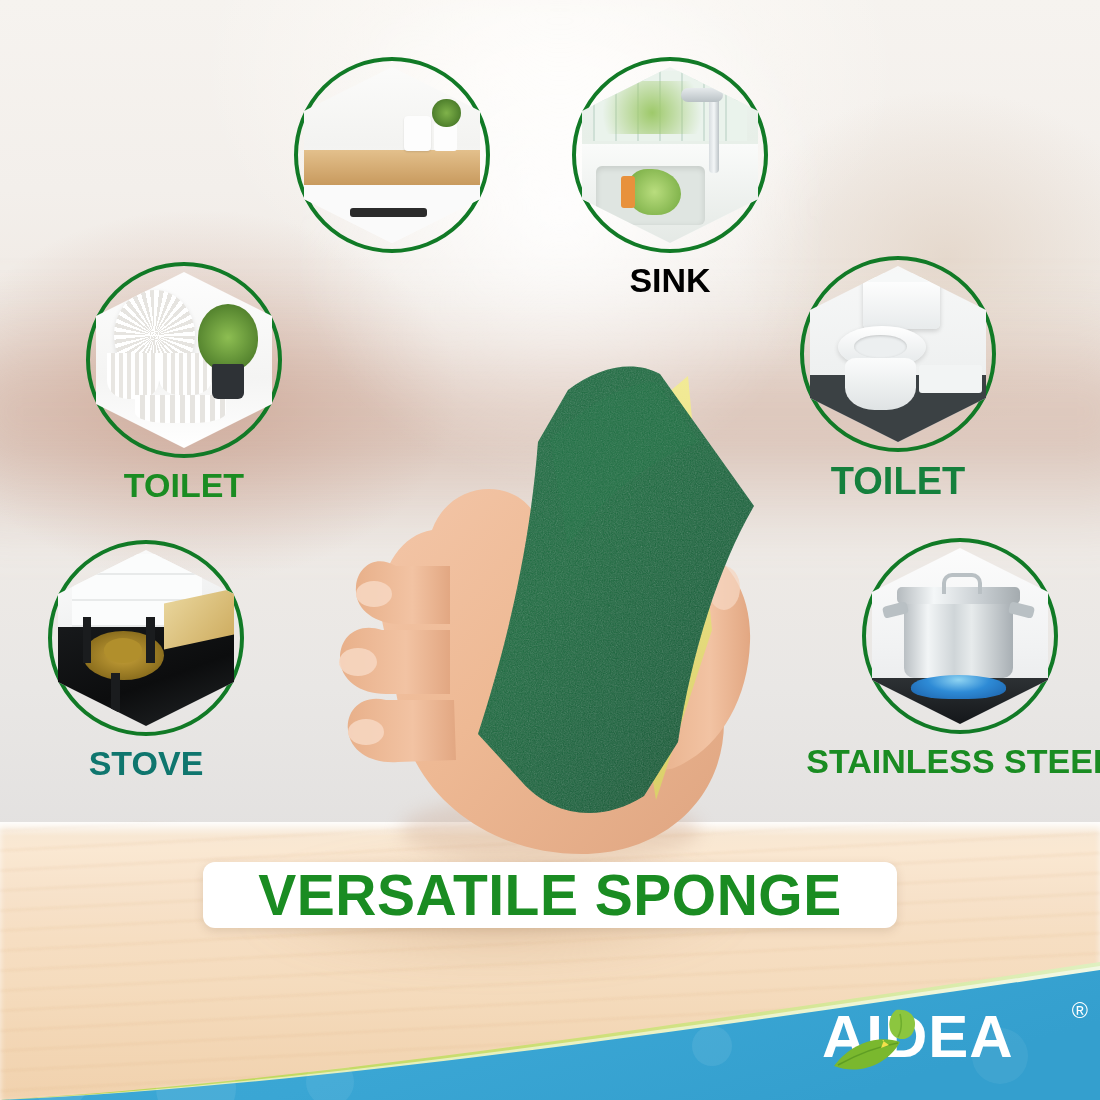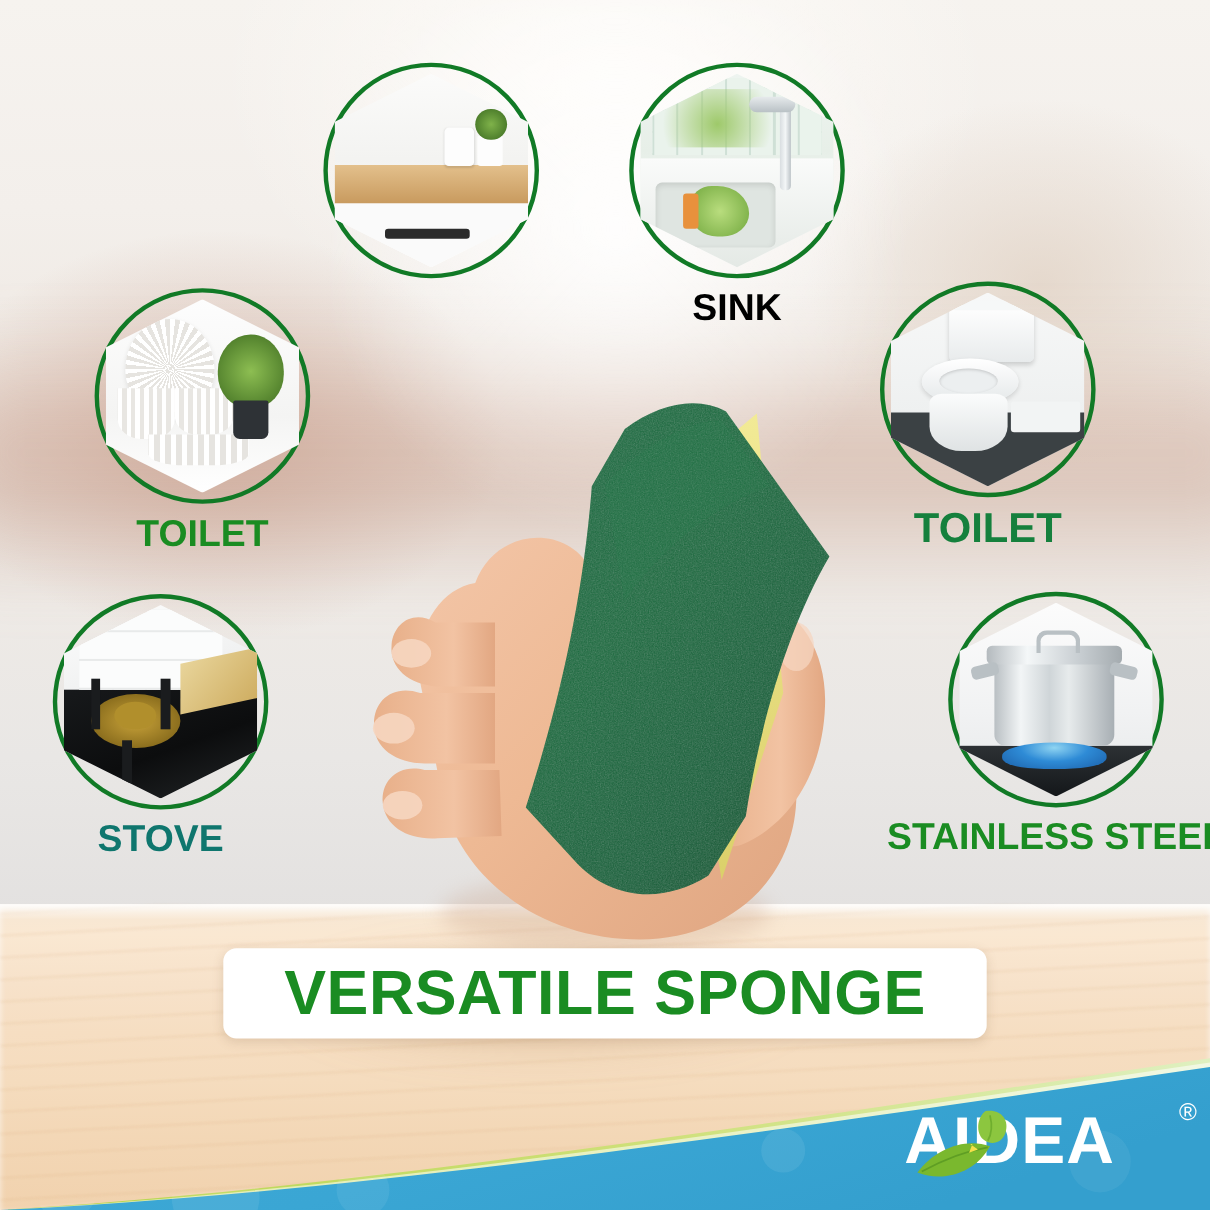--- a/index.html
+++ b/index.html
@@ -130,26 +130,26 @@
     font-size: 22px;
     line-height: 22px;
   }
 
   
   .plaque {
     position: absolute;
     left: 203px;
     top: 862px;
     width: 694px;
-    height: 82px;
+    height: 66px;
     background: #ffffff;
     border-radius: 12px;
     box-shadow: 0 3px 10px rgba(120,90,60,0.18);
     display: flex;
-    align-items: center;
+    align-items: flex-start;
     justify-content: center;
   }
   .plaque-text {
     color: #1a8c22;
     font-size: 57px;
     font-weight: bold;
     letter-spacing: 0.5px;
     white-space: nowrap;
     font-family: "Liberation Sans", sans-serif;
   }

